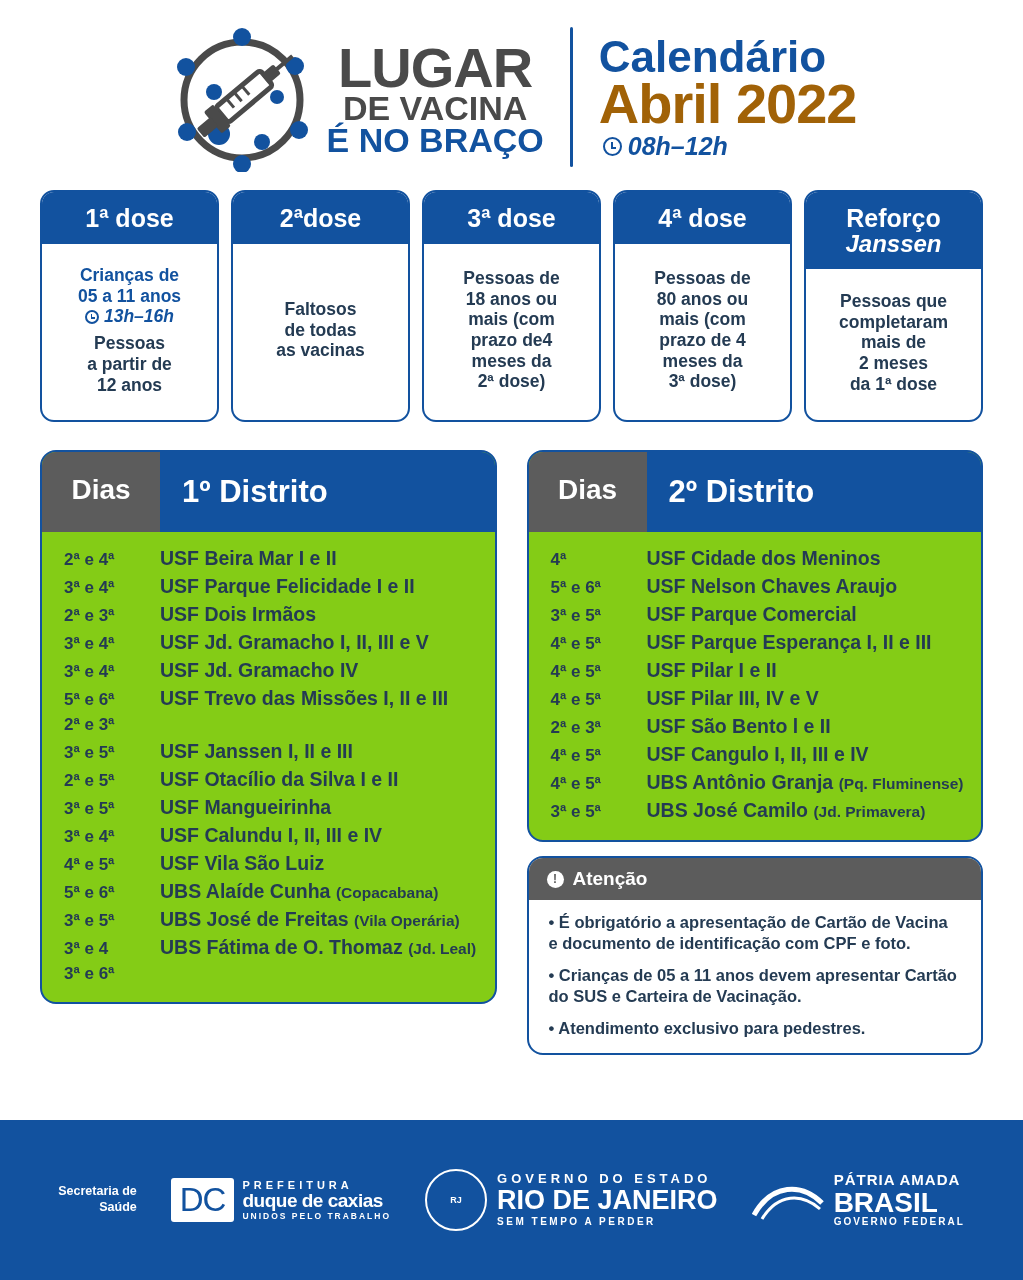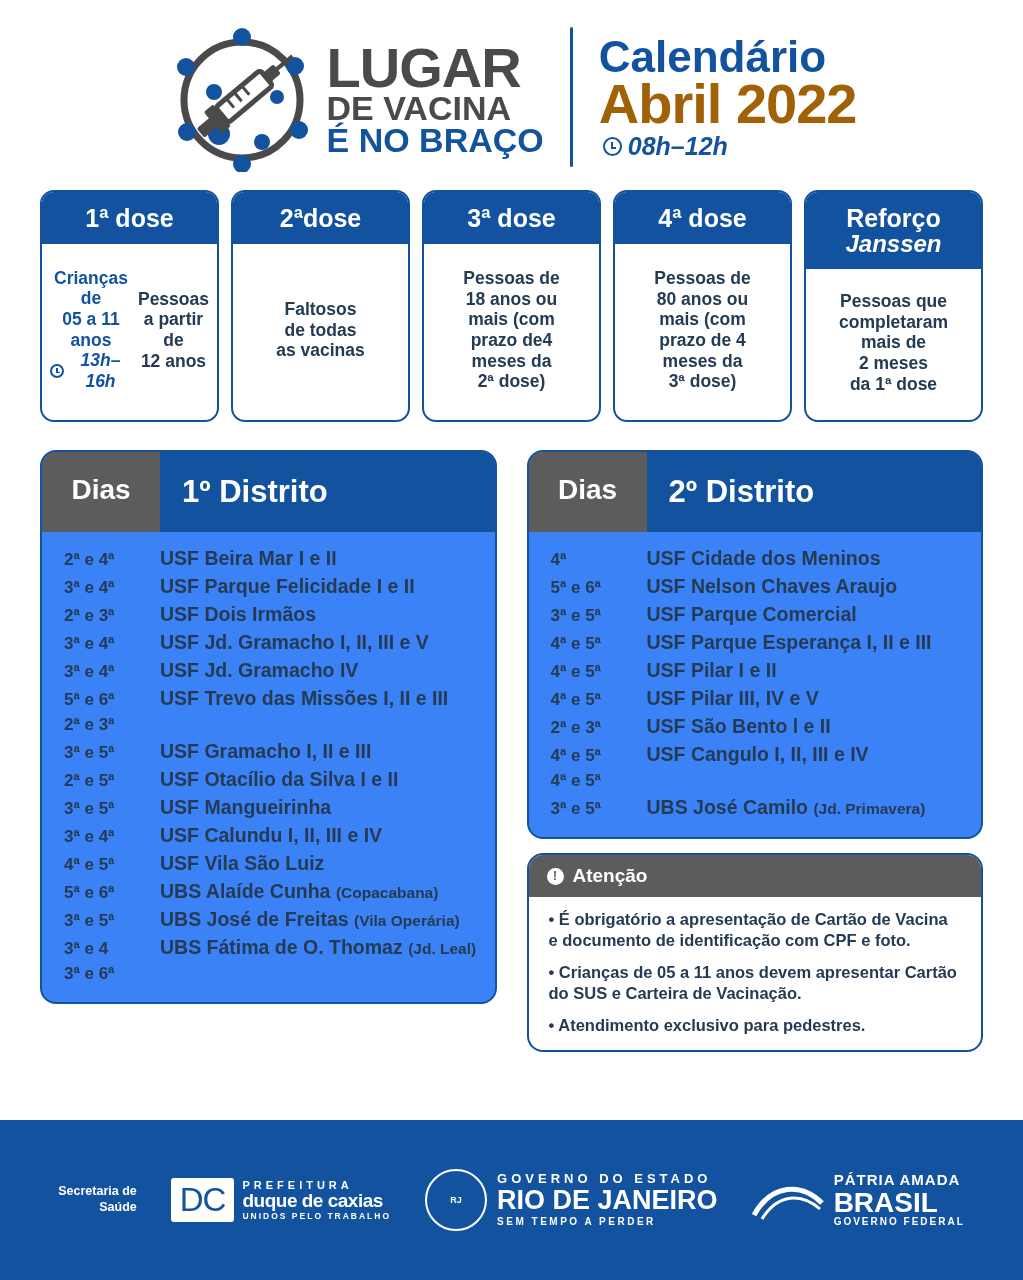--- a/index.html
+++ b/index.html
@@ -21,20 +21,21 @@
     display: flex;
     align-items: center;
     justify-content: center;
     padding: 22px 0 10px 0;
     gap: 0px;
   }
   .logo-block {
     display: flex;
     align-items: center;
     gap: 10px;
+    text-align: center;
   }
   .syringe-icon { width: 150px; height: 150px; flex: none; }
   .lugar-words {
     display: flex;
     flex-direction: column;
     line-height: 0.92;
     padding-top: 4px;
   }
   .lugar-l1 {
     font-size: 56px;
@@ -137,21 +138,21 @@
     line-height: 1.05;
   }
   .dose-head .sub-italic {
     display: block;
     font-style: italic;
     font-size: 24px;
   }
   .dose-body {
     flex: 1;
     display: flex;
-    flex-direction: row;
+    flex-direction: column;
     justify-content: center;
     align-items: center;
     text-align: center;
     padding: 8px 8px 12px 8px;
     gap: 6px;
   }
   .dose-line {
     font-size: 17.5px;
     font-weight: 800;
     color: #243b53;
@@ -199,21 +200,21 @@
   }
   .col {
     flex: 1;
     display: flex;
     flex-direction: column;
     gap: 14px;
   }
   .table-card {
     border: 2.5px solid #12529f;
     border-radius: 16px;
-    background: #3b82f6;
+    background: #84cc16;
     overflow: hidden;
   }
   .table-head {
     display: flex;
   }
   .th-days {
     background: #5c5c5c;
     color: #ffffff;
     font-weight: 800;
     font-size: 28px;
@@ -585,21 +586,21 @@
           </div>
           <div class="trow">
             <div class="td-day">5ª e 6ª</div>
             <div class="td-name"><span>USF Trevo das Missões I, II e III</span> <span class="paren"></span></div>
           </div>
           <div class="trow">
             <div class="td-day">2ª e 3ª</div>
           </div>
           <div class="trow">
             <div class="td-day">3ª e 5ª</div>
-            <div class="td-name"><span>USF Gramacho I, II e III</span> <span class="paren"></span></div>
+            <div class="td-name"><span>USF Janssen I, II e III</span> <span class="paren"></span></div>
           </div>
           <div class="trow">
             <div class="td-day">2ª e 5ª</div>
             <div class="td-name"><span>USF Otacílio da Silva I e II</span> <span class="paren"></span></div>
           </div>
           <div class="trow">
             <div class="td-day">3ª e 5ª</div>
             <div class="td-name"><span>USF Mangueirinha</span> <span class="paren"></span></div>
           </div>
           <div class="trow">
@@ -663,20 +664,21 @@
           <div class="trow">
             <div class="td-day">2ª e 3ª</div>
             <div class="td-name"><span>USF São Bento l e II</span> <span class="paren"></span></div>
           </div>
           <div class="trow">
             <div class="td-day">4ª e 5ª</div>
             <div class="td-name"><span>USF Cangulo I, II, III e IV</span> <span class="paren"></span></div>
           </div>
           <div class="trow">
             <div class="td-day">4ª e 5ª</div>
+            <div class="td-name"><span>UBS Antônio Granja</span> <span class="paren">(Pq. Fluminense)</span></div>
           </div>
           <div class="trow">
             <div class="td-day">3ª e 5ª</div>
             <div class="td-name"><span>UBS José Camilo</span> <span class="paren">(Jd. Primavera)</span></div>
           </div>
         </div>
       </div>
 
       <div class="aten-card">
         <div class="aten-head">

